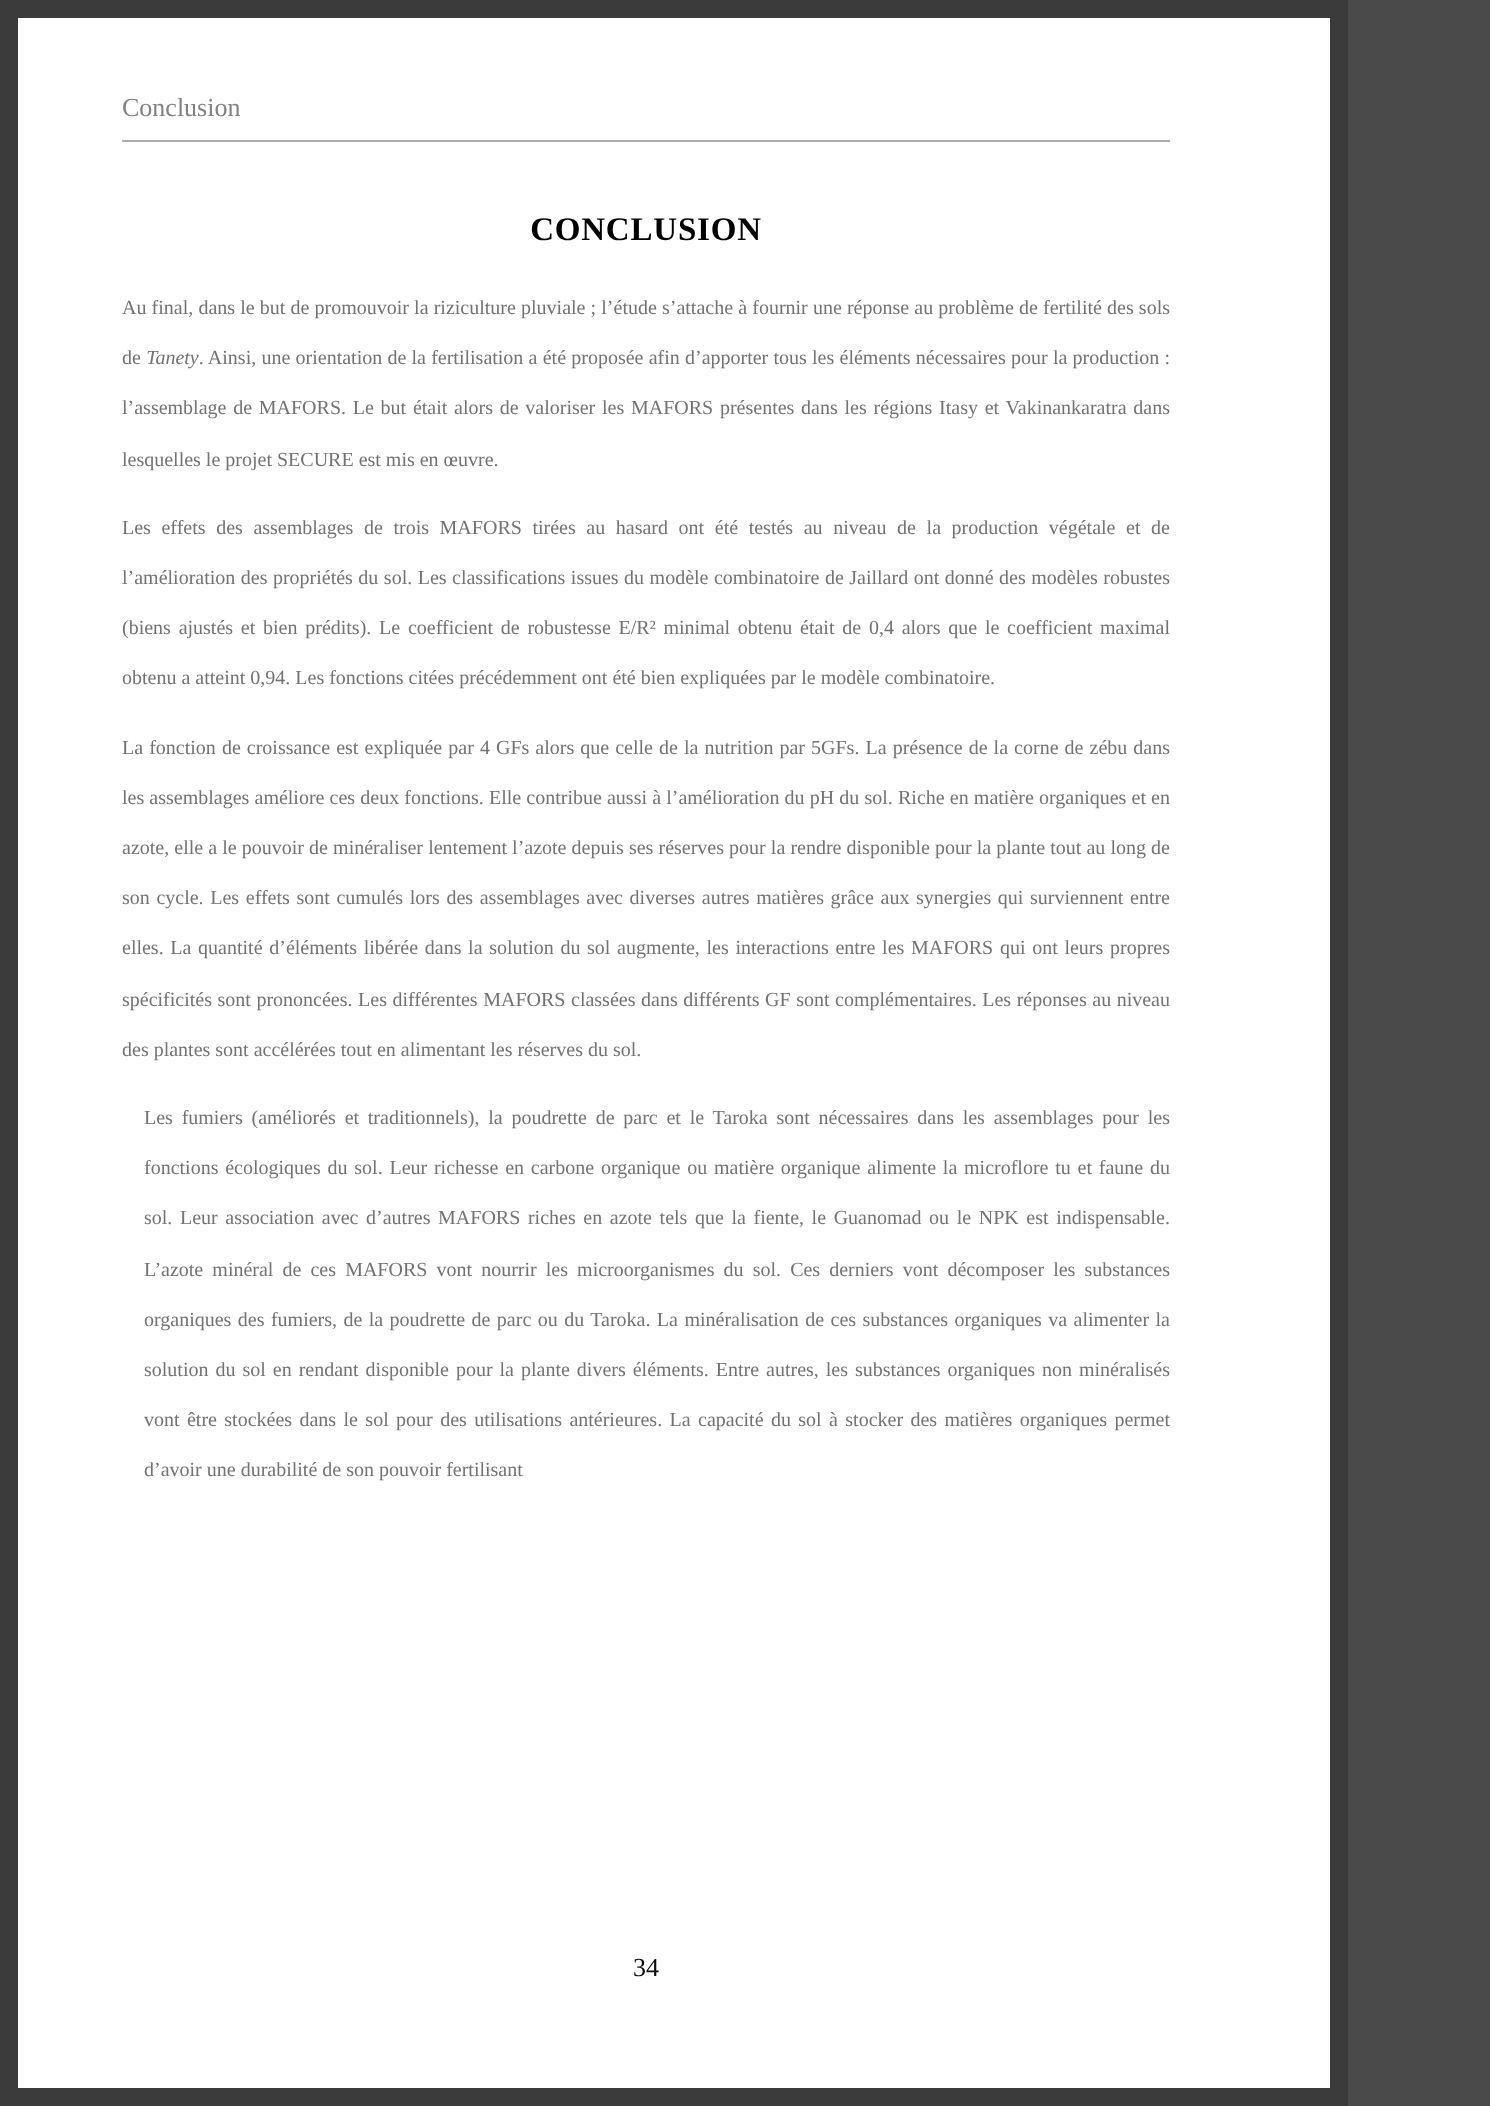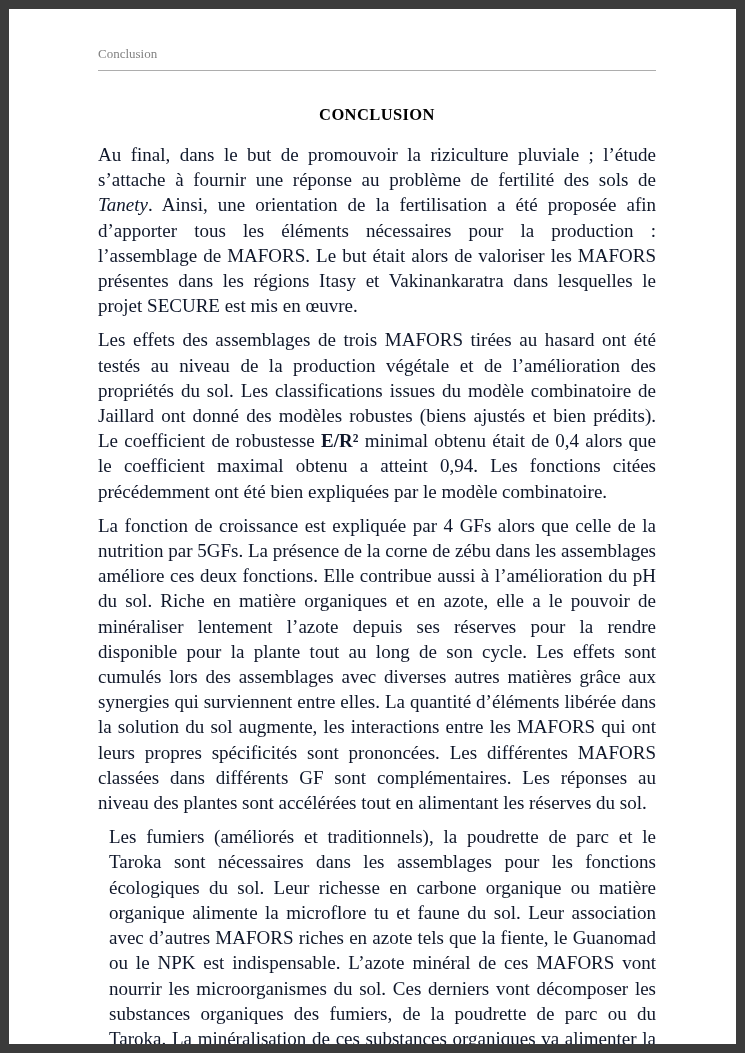--- a/index.html
+++ b/index.html
@@ -2,57 +2,57 @@
 <html><head>
 <meta charset="utf-8">
 <style>
   html, body { margin: 0; padding: 0; }
   body {
     background: #4a4a4a;
     font-family: "Liberation Serif", serif;
     -webkit-font-smoothing: antialiased;
   }
   .page {
-    width: 745px;
+    width: 674px;
     height: 1053px;
     box-sizing: border-box;
     border: 9px solid #3b3b3b;
     background: #ffffff;
     display: flex;
     flex-direction: column;
-    padding: 36px 80px 52px 89px;
+    padding: 36px 80px 52px 52px;
     overflow: hidden;
   }
   .doc-header {
     color: #828282;
     font-size: 13px;
     line-height: 18px;
     padding-bottom: 7px;
     border-bottom: 1px solid #adadad;
     margin-bottom: 24px;
   }
   .doc-title {
     text-align: center;
     font-weight: bold;
     font-size: 16.5px;
     letter-spacing: 0.4px;
     color: #000;
     margin: 10px 0 17px 0;
   }
   .paragraphs { }
   .para {
-    font-size: 19px;
+    font-size: 10px;
     line-height: 25.2px;
     text-align: justify;
-    color: #0f172a;
+    color: #737373;
     margin: 0 0 9px 0;
   }
   .para:last-child { margin-bottom: 0; margin-left: 11px; }
   .para .italic { font-style: italic; }
-  .para .bold { font-weight: bold; }
+  .para .bold { font-weight: normal; }
   .doc-footer {
     margin-top: auto;
     text-align: center;
     font-size: 13px;
     color: #0c0c0c;
   }
 </style>
 </head>
 <body>
 

